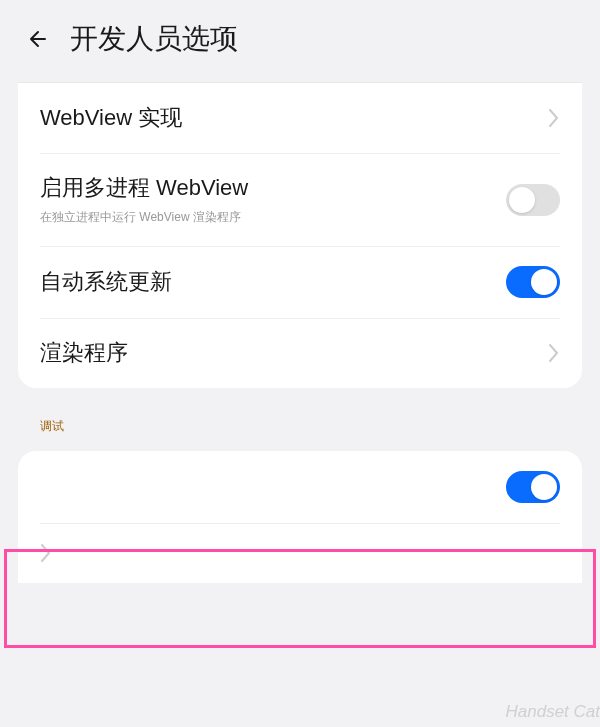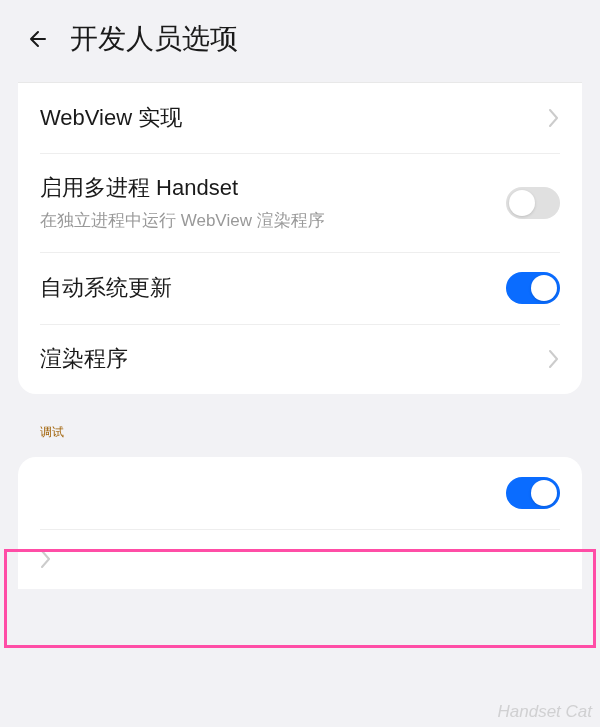--- a/index.html
+++ b/index.html
@@ -74,21 +74,21 @@
       display: flex;
       flex-direction: column;
       gap: 4px;
     }
     .row-title {
       font-size: 22px;
       color: #1a1a1a;
       font-weight: 400;
     }
     .row-subtitle {
-      font-size: 17px;
+      font-size: 12px;
       color: #999999;
       margin-top: 2px;
     }
     .chevron {
       width: 12px;
       height: 20px;
       display: flex;
       align-items: center;
       justify-content: center;
     }
@@ -126,21 +126,21 @@
       padding: 20px 40px 6px 40px;
     }
     .highlight-box {
       position: absolute;
       border: 3px solid #ff4da6;
       pointer-events: none;
     }
     .watermark {
       position: absolute;
       bottom: 5px;
-      right: 8px;
+      right: 0;
       font-size: 17px;
       color: rgba(180,180,180,0.55);
       font-style: italic;
     }
   </style>
 </head>
 <body>
 
 <div class="header">
   <div class="back-arrow">
@@ -159,21 +159,21 @@
     </div>
     <div class="chevron">
       <svg width="10" height="18" viewBox="0 0 10 18" fill="none">
           <path d="M1 1L8 9L1 17" stroke="#cccccc" stroke-width="2" stroke-linecap="round" stroke-linejoin="round"></path>
         </svg>
     </div>
   </div>
 
   <div class="row">
     <div class="row-content">
-      <div class="row-title">启用多进程 Handset</div>
+      <div class="row-title">启用多进程 WebView</div>
       <div class="row-subtitle">在独立进程中运行 WebView 渲染程序</div>
     </div>
     <div class="toggle toggle-off">
       <div class="toggle-knob"></div>
     </div>
   </div>
 
   <div class="row">
     <div class="row-content">
       <div class="row-title">自动系统更新</div>

